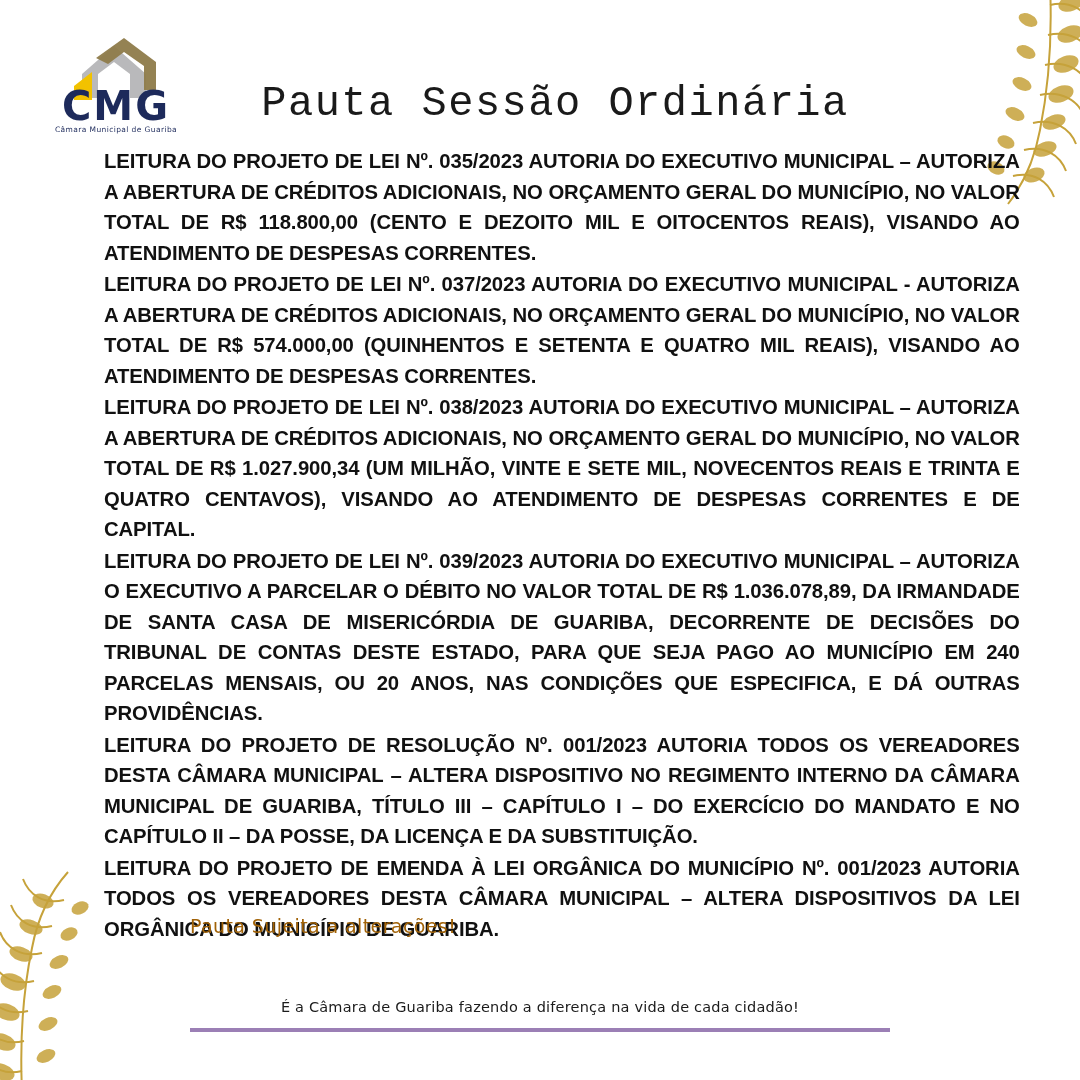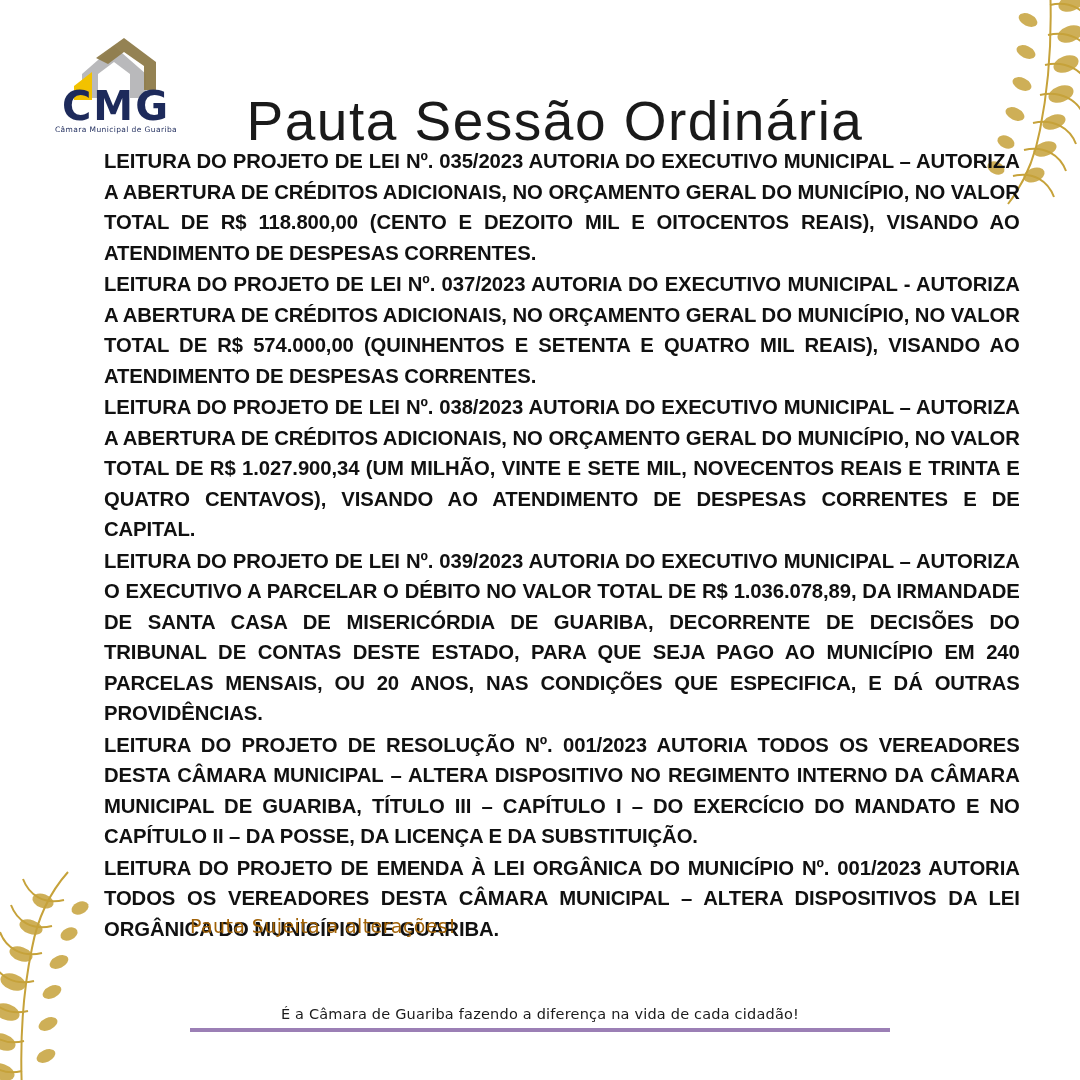--- a/index.html
+++ b/index.html
@@ -47,22 +47,22 @@
     top: 28px;
     width: 130px;
     height: 108px;
   }
   .page-title {
     position: absolute;
     left: 0;
     right: 0;
     top: 52px;
     text-align: center;
-    font-family: Liberation Sans, sans-serif;
-    font-size: 55px;
+    font-family: Liberation Mono, monospace;
+    font-size: 42px;
     letter-spacing: 1.5px;
     color: #1a1a1a;
     font-weight: 400;
     padding-left: 30px;
   }
 
   
   .content {
     position: absolute;
     top: 146px;
@@ -99,21 +99,21 @@
     left: 0;
     right: 0;
     bottom: 48px;
     text-align: center;
   }
   .footer-small {
     font-family: "DejaVu Sans", sans-serif;
     font-size: 14.5px;
     color: #1b1b1b;
     letter-spacing: 0.2px;
-    margin-bottom: 6px;
+    margin-bottom: 13px;
   }
   .footer-slogan {
     font-family: "DejaVu Sans", sans-serif;
     font-size: 28px;
     color: #141414;
     letter-spacing: 0.3px;
     margin-bottom: 10px;
   }
   .footer-rule {
     width: 700px;

